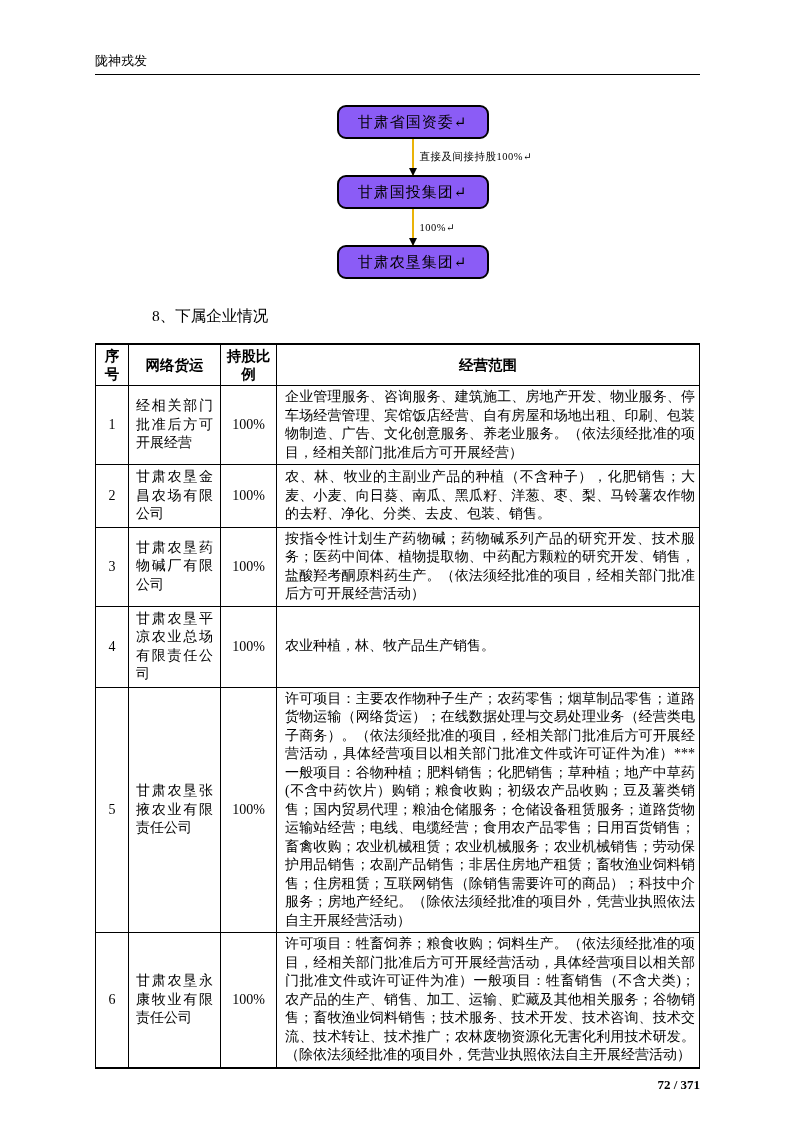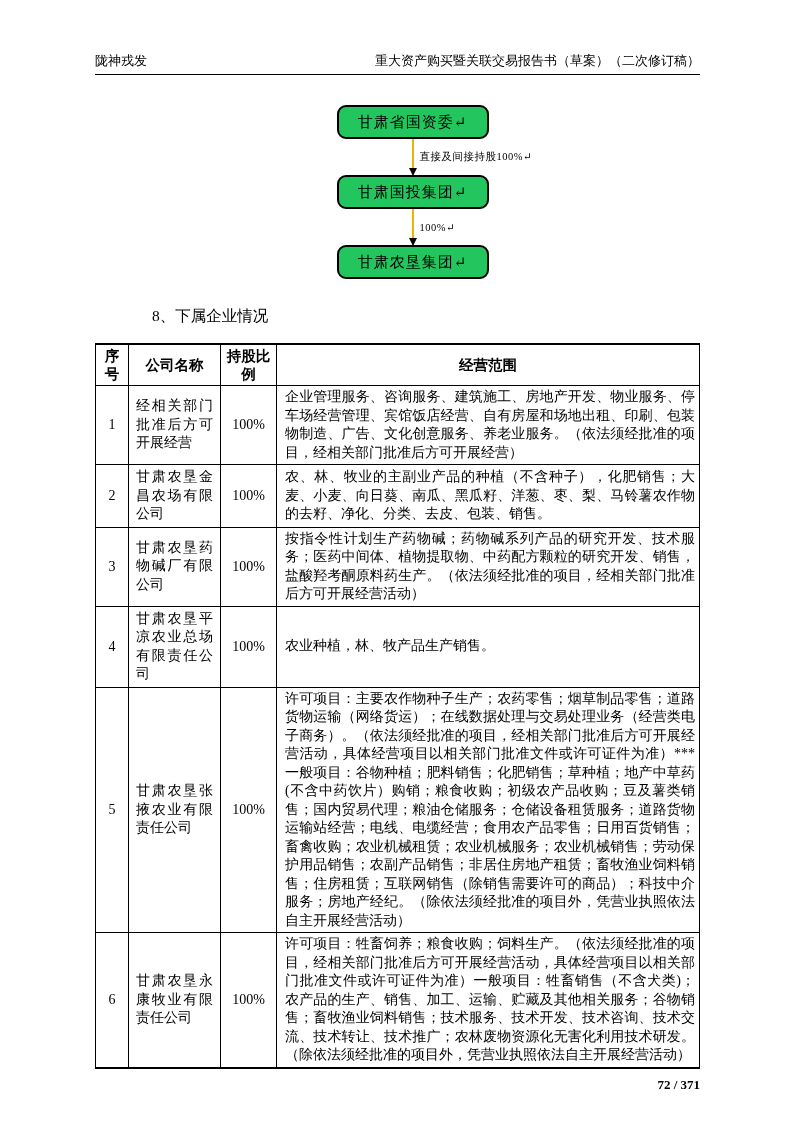--- a/index.html
+++ b/index.html
@@ -24,21 +24,21 @@
   .org-chart{
     margin-top:30px;
     display:flex;flex-direction:column;align-items:center;
     transform:translateX(16px);
   }
   .org-node{
     width:148px;height:30px;
     border:2px solid #000;border-radius:9px;
     display:flex;align-items:center;justify-content:center;
     font-size:15px;letter-spacing:1px;
-    background:#22c55e;
+    background:#8b5cf6;
   }
   .org-edge{
     position:relative;
     width:2px;height:36px;background:#eab308;
   }
   .org-edge .arrow-head{
     position:absolute;bottom:-1px;left:50%;
     transform:translateX(-50%);
     width:0;height:0;
     border-left:4.5px solid transparent;
@@ -102,21 +102,20 @@
     font-family:"Liberation Serif","DejaVu Serif",serif;
   }
 </style>
 </head>
 <body>
 
 <div class="page">
 
   <div class="doc-header">
     <span>陇神戎发</span>
-    <span>重大资产购买暨关联交易报告书（草案）（二次修订稿）</span>
   </div>
 
   <div class="org-chart">
     <div class="org-node">
       <span>甘肃省国资委↵</span>
     </div>
     <div class="org-edge">
       <span class="arrow-head"></span>
       <span class="edge-label">直接及间接持股100%↵</span>
     </div>
@@ -137,21 +136,21 @@
   <table class="companies">
     <colgroup>
       <col style="width:33px">
         <col style="width:92px">
         <col style="width:56px">
         <col>
     </colgroup>
     <thead>
       <tr>
         <th>序号</th>
-        <th>公司名称</th>
+        <th>网络货运</th>
         <th>持股比例</th>
         <th>经营范围</th>
       </tr>
     </thead>
     <tbody>
       <tr>
         <td class="c-no">1</td>
         <td class="c-name">经相关部门批准后方可开展经营</td>
         <td class="c-ratio">100%</td>
         <td class="c-scope">企业管理服务、咨询服务、建筑施工、房地产开发、物业服务、停车场经营管理、宾馆饭店经营、自有房屋和场地出租、印刷、包装物制造、广告、文化创意服务、养老业服务。（依法须经批准的项目，经相关部门批准后方可开展经营）</td>

